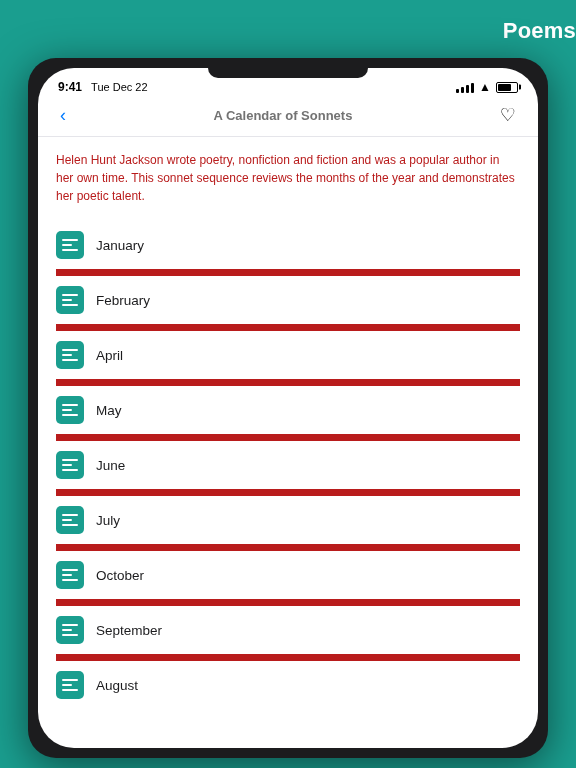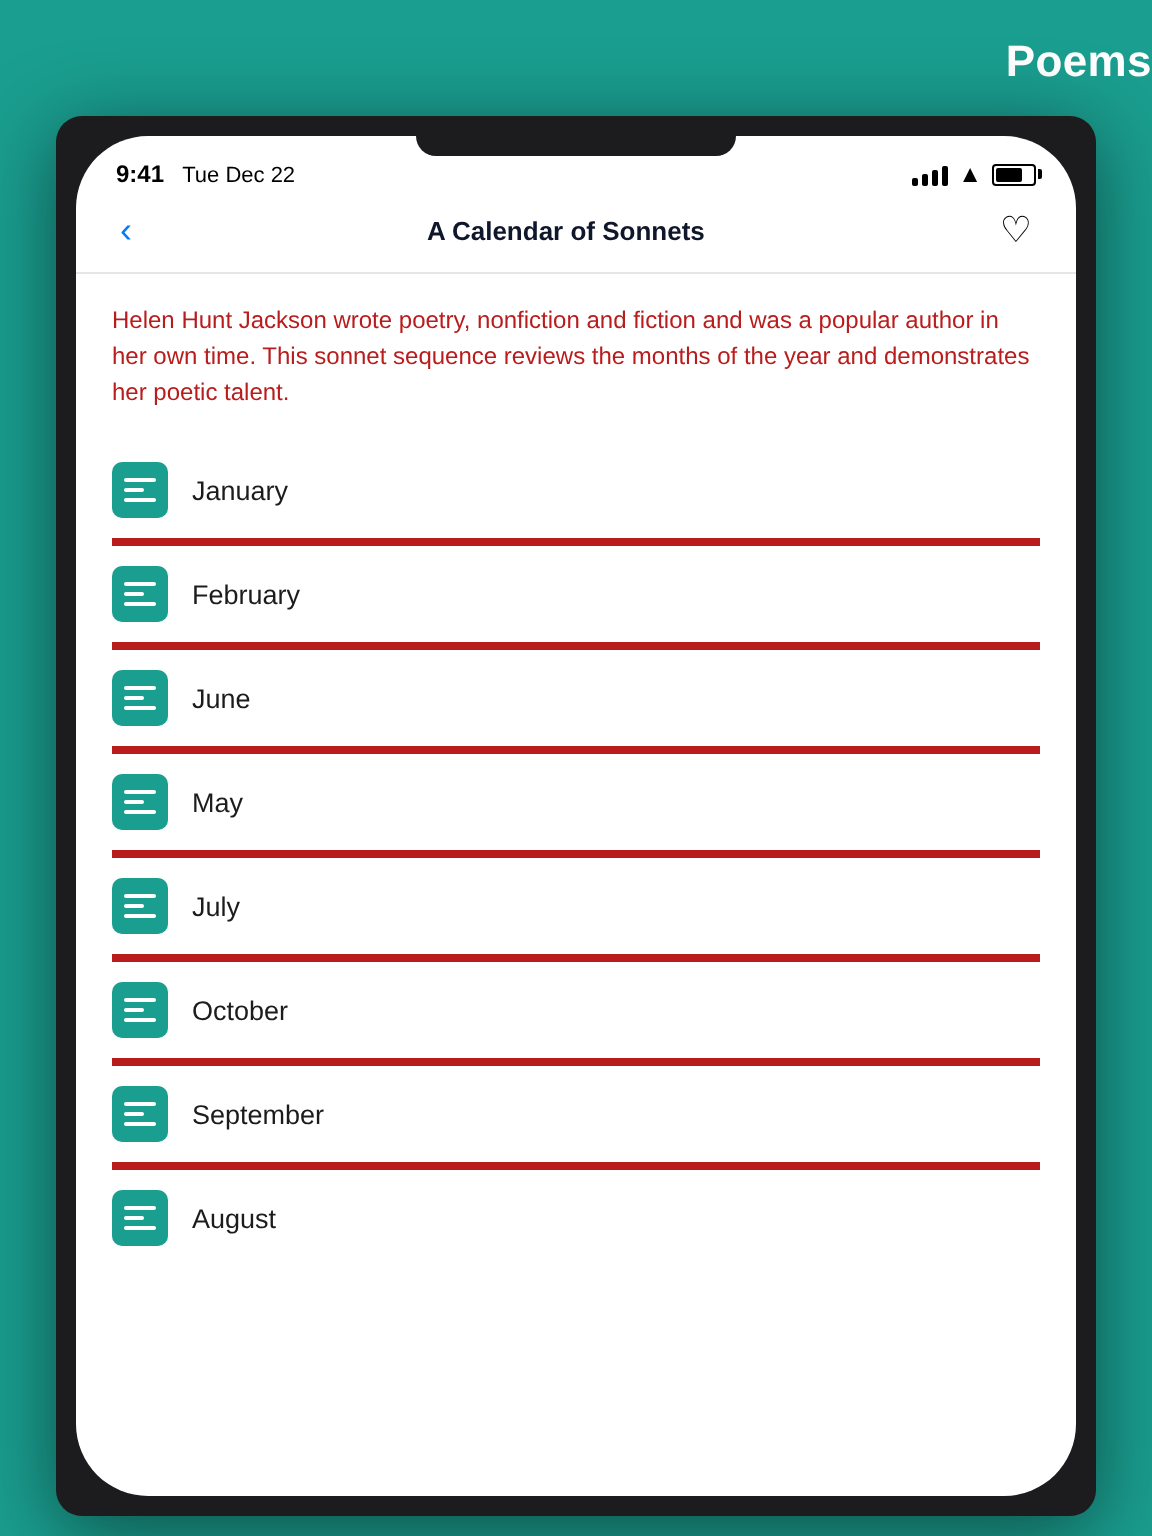--- a/index.html
+++ b/index.html
@@ -28,21 +28,21 @@
       color: #fff;
       font-size: 22px;
       font-weight: 600;
       letter-spacing: 0.2px;
     }
 
     .device-frame {
       width: 520px;
       height: 700px;
       background: #1c1c1e;
-      border-radius: 13px;
+      border-radius: 28px;
       display: flex;
       flex-direction: column;
       align-items: center;
       justify-content: flex-start;
       padding: 10px;
       box-shadow: 0 8px 40px rgba(0,0,0,0.5);
       position: relative;
     }
 
     .device-notch {
@@ -154,21 +154,21 @@
     .nav-back {
       color: #007aff;
       font-size: 18px;
       cursor: pointer;
       padding: 2px 6px;
     }
 
     .nav-title {
       font-size: 13px;
       font-weight: 600;
-      color: #0f172a;
+      color: #737373;
       flex: 1;
       text-align: center;
     }
 
     .nav-heart {
       color: #000;
       font-size: 18px;
       cursor: pointer;
       padding: 2px 6px;
     }
@@ -189,21 +189,21 @@
     .month-list {
       display: flex;
       flex-direction: column;
       gap: 0;
     }
 
     .month-item {
       display: flex;
       align-items: center;
       padding: 10px 0;
-      border-bottom: 4px solid #b91c1c;
+      border-bottom: 7px solid #b91c1c;
       cursor: pointer;
     }
 
     .month-item:last-child {
       border-bottom: none;
     }
 
     .month-icon {
       width: 28px;
       height: 28px;
@@ -300,31 +300,41 @@
       <span class="month-label">February</span>
     </div>
           <div class="month-item">
       <div class="month-icon">
         <div class="month-icon-lines">
           <div class="month-icon-line"></div>
           <div class="month-icon-line short"></div>
           <div class="month-icon-line"></div>
         </div>
       </div>
+      <span class="month-label">April</span>
+    </div>
+          <div class="month-item">
+      <div class="month-icon">
+        <div class="month-icon-lines">
+          <div class="month-icon-line"></div>
+          <div class="month-icon-line short"></div>
+          <div class="month-icon-line"></div>
+        </div>
+      </div>
+      <span class="month-label">May</span>
+    </div>
+          <div class="month-item">
+      <div class="month-icon">
+        <div class="month-icon-lines">
+          <div class="month-icon-line"></div>
+          <div class="month-icon-line short"></div>
+          <div class="month-icon-line"></div>
+        </div>
+      </div>
       <span class="month-label">June</span>
-    </div>
-          <div class="month-item">
-      <div class="month-icon">
-        <div class="month-icon-lines">
-          <div class="month-icon-line"></div>
-          <div class="month-icon-line short"></div>
-          <div class="month-icon-line"></div>
-        </div>
-      </div>
-      <span class="month-label">May</span>
     </div>
           <div class="month-item">
       <div class="month-icon">
         <div class="month-icon-lines">
           <div class="month-icon-line"></div>
           <div class="month-icon-line short"></div>
           <div class="month-icon-line"></div>
         </div>
       </div>
       <span class="month-label">July</span>

